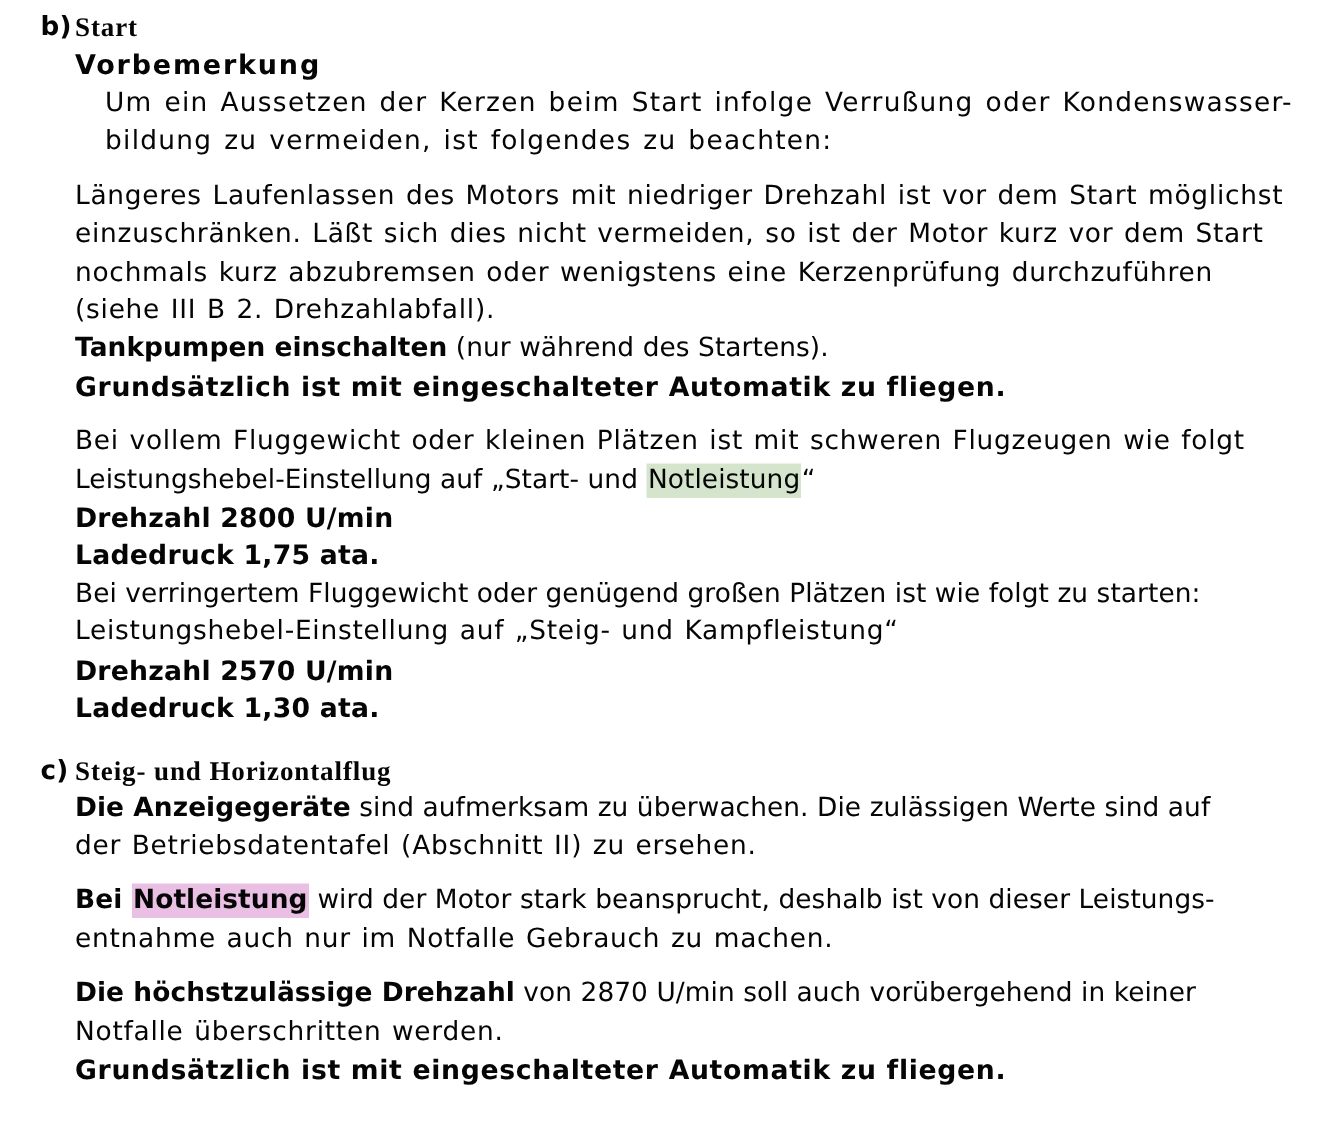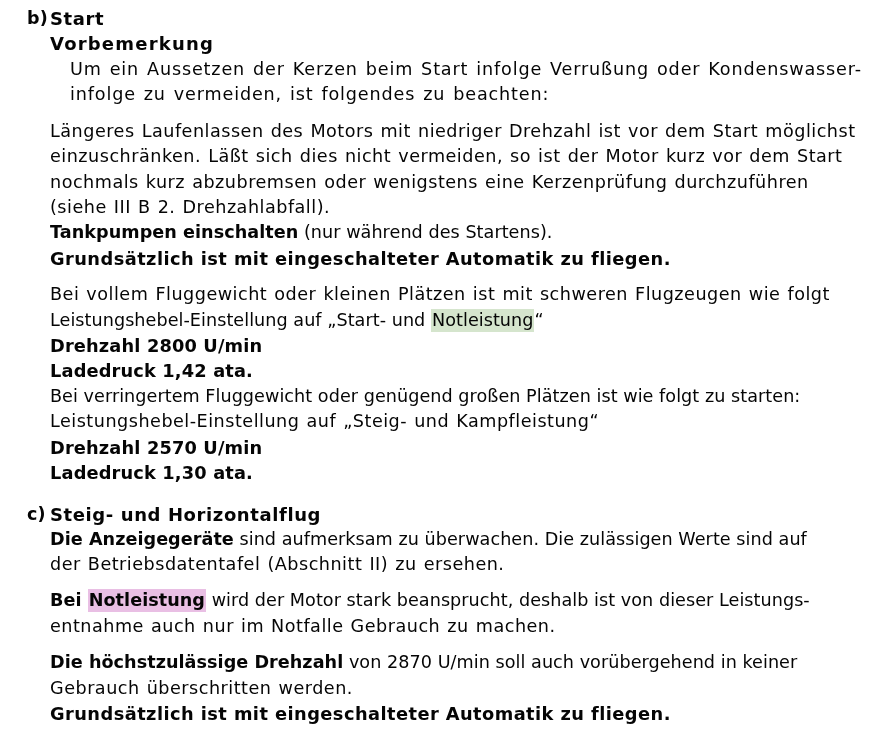--- a/index.html
+++ b/index.html
@@ -37,20 +37,21 @@
     font-weight: 700;
     font-size: 17.5px;
     line-height: 25px;
     letter-spacing: 0.1px;
   }
   .sec-title {
     font-weight: 700;
     font-size: 18px;
     line-height: 25px;
     letter-spacing: 0.6px;
+    font-family: Liberation Serif, serif;
   }
 
   
   .para {
     font-size: 17.6px;
     line-height: 25.4px;
     letter-spacing: 0.05px;
     margin: 0;
   }
   .bold {
@@ -108,21 +109,21 @@
 <div class="page">
 
   <div class="section">
 
     <span class="sec-marker">b)</span>
     <div class="sec-title">Start</div>
 
     <div class="sub-head">Vorbemerkung</div>
 
     <div class="para spaced">Um ein Aussetzen der Kerzen beim Start infolge Verrußung oder Kondenswasser-</div>
-    <div class="para spaced">infolge zu vermeiden, ist folgendes zu beachten:</div>
+    <div class="para spaced">bildung zu vermeiden, ist folgendes zu beachten:</div>
 
     <div class="gap-md"></div>
 
     <div class="para spaced2">Längeres Laufenlassen des Motors mit niedriger Drehzahl ist vor dem Start möglichst</div>
     <div class="para spaced2">einzuschränken. Läßt sich dies nicht vermeiden, so ist der Motor kurz vor dem Start</div>
     <div class="para spaced2">nochmals kurz abzubremsen oder wenigstens eine Kerzenprüfung durchzuführen</div>
     <div class="para spaced2">(siehe III B 2. Drehzahlabfall).</div>
 
     <div class="para">
       <span class="bold">Tankpumpen einschalten</span><span> (nur während des Startens).</span>
@@ -132,21 +133,21 @@
 
     <div class="gap-md"></div>
 
     <div class="para spaced2">Bei vollem Fluggewicht oder kleinen Plätzen ist mit schweren Flugzeugen wie folgt</div>
 
     <div class="para">
       <span>Leistungshebel-Einstellung auf „Start- und </span><mark class="hl-green">Notleistung</mark><span>“</span>
     </div>
 
     <div class="b-line tight">Drehzahl 2800 U/min</div>
-    <div class="b-line tight">Ladedruck 1,42 ata.</div>
+    <div class="b-line tight">Ladedruck 1,75 ata.</div>
 
     <div class="para">Bei verringertem Fluggewicht oder genügend großen Plätzen ist wie folgt zu starten:</div>
     <div class="para spaced2">Leistungshebel-Einstellung auf „Steig- und Kampfleistung“</div>
 
     <div class="b-line tight">Drehzahl 2570 U/min</div>
     <div class="b-line tight">Ladedruck 1,30 ata.</div>
   </div>
 
   <div class="gap-lg"></div>
 
@@ -165,19 +166,19 @@
     <div class="para">
       <span class="bold">Bei </span><mark class="hl-pink bold">Notleistung</mark><span> wird der Motor stark beansprucht, deshalb ist von dieser Leistungs-</span>
     </div>
     <div class="para spaced2">entnahme auch nur im Notfalle Gebrauch zu machen.</div>
 
     <div class="gap-md"></div>
 
     <div class="para">
       <span class="bold">Die höchstzulässige Drehzahl</span><span> von 2870 U/min soll auch vorübergehend in keiner</span>
     </div>
-    <div class="para spaced2">Gebrauch überschritten werden.</div>
+    <div class="para spaced2">Notfalle überschritten werden.</div>
 
     <div class="b-line">Grundsätzlich ist mit eingeschalteter Automatik zu fliegen.</div>
 
   </div>
 
 </div>
 
 </body></html>

